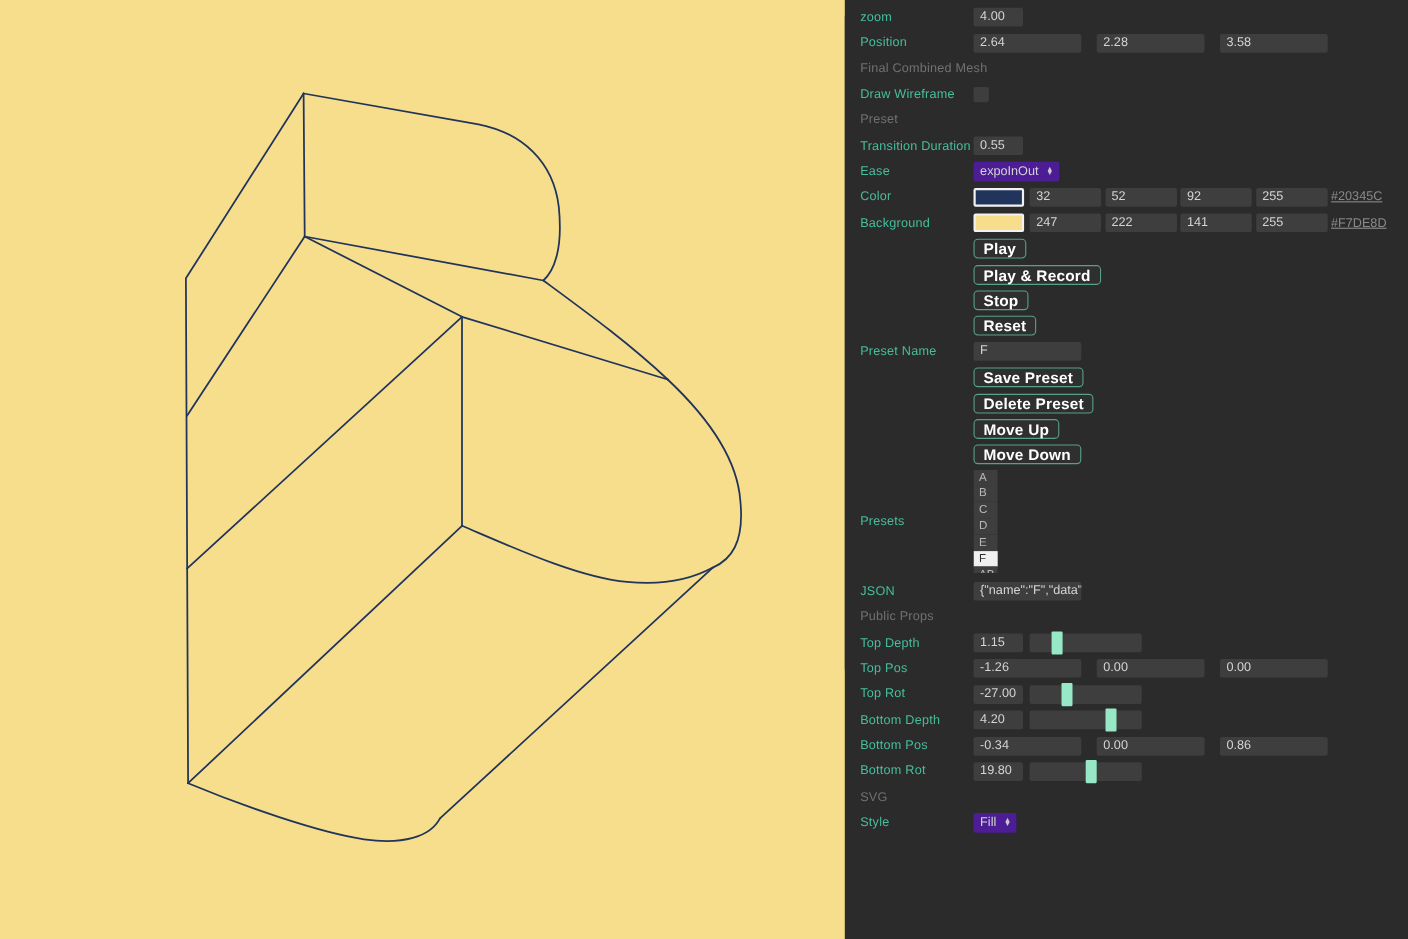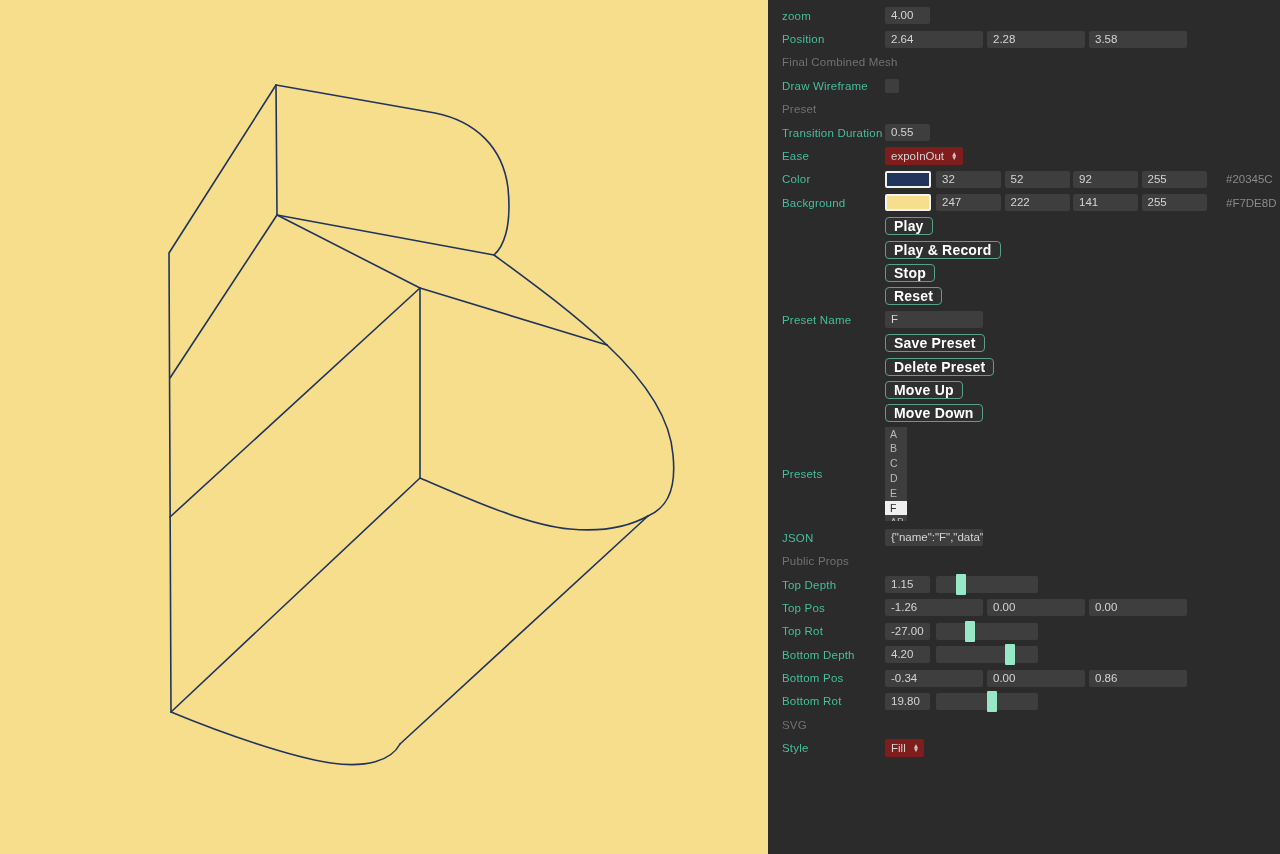--- a/index.html
+++ b/index.html
@@ -16,37 +16,37 @@
   .panel { width:512px; height:624px; background:#2B2B2B; padding-top:4px; position:relative;
            font-size:11.5px; color:#D4D4D4;border-radius:16px; }
   .row { height:23.4px; display:flex; align-items:center; padding-left:14px; }
   .row.tall { height:97px; align-items:center; }
   .lbl { width:103px; color:#46BE9C; flex:0 0 103px; letter-spacing:.2px; }
   .hdr { color:#717171; letter-spacing:.2px; }
 
   .numbox { background:#3E3E3E; color:#D4D4D4; height:17px; line-height:17px; padding-left:6px;
             border-radius:2px; overflow:hidden; white-space:nowrap; }
   .w-sm { width:45px; margin-right:4px; }
-  .w-tri { width:98px; margin-right:4px; }
+  .w-tri { width:98px; margin-right:14px; }
   .w-rgb { width:65px; margin-right:3.5px; }
   .w-name { width:98px; }
 
-  .hexlbl { color:#8A8A8A; margin-left:16px; }
+  .hexlbl { color:#8A8A8A; margin-left:0;text-decoration:underline; }
 
   .swatch { width:46px; height:17px; border-radius:2px; border:2px solid #F2F2F2; margin-right:5px;
             background:#888; }
 
   .slider { position:relative; width:102px; height:17px; background:#3E3E3E; border-radius:2px; margin-left:2px; }
   .thumb { position:absolute; top:-2px; width:10px; height:21px; background:#97E8C6; border-radius:1px; }
 
   .btn { height:18px; line-height:16px; padding:0 8px; background:#2F2F2F; border:1px solid #57A287;
          border-radius:4px; color:#FFFFFF; font-weight:bold; font-size:14px; letter-spacing:.2px;
          display:inline-block; cursor:pointer; }
 
-  .select { height:18px; display:flex; align-items:center; background:#7f1d1d; border-radius:2px;
+  .select { height:18px; display:flex; align-items:center; background:#4c1d95; border-radius:2px;
             padding:0 5px 0 6px; color:#D4D4D4; cursor:pointer; }
   .spin { display:inline-flex; flex-direction:column; line-height:4.5px; font-size:6.5px; color:#C9C9C9;
           margin-left:7px; }
 
   .checkbox { width:14px; height:14px; background:#3E3E3E; border-radius:2px; }
 
   .plist { width:22px; }
   .pitem { height:14.8px; line-height:14.8px; background:#3E3E3E; color:#B9B9B9; padding-left:5px;
            font-size:10.5px; cursor:pointer; }
   .pitem.sel { background:#F0F0F0; color:#2B2B2B; width:24px; }

